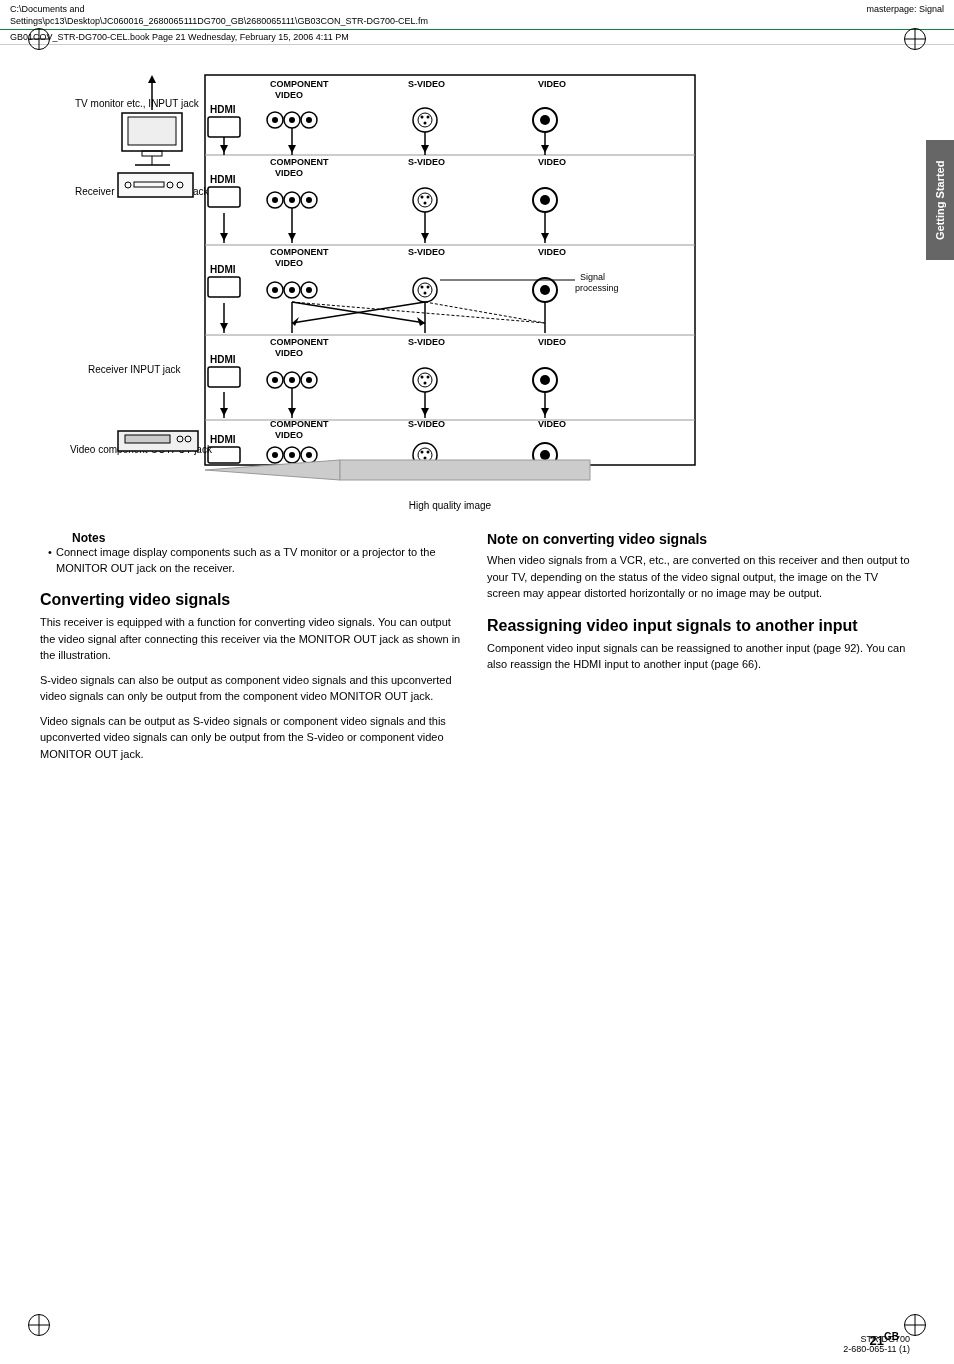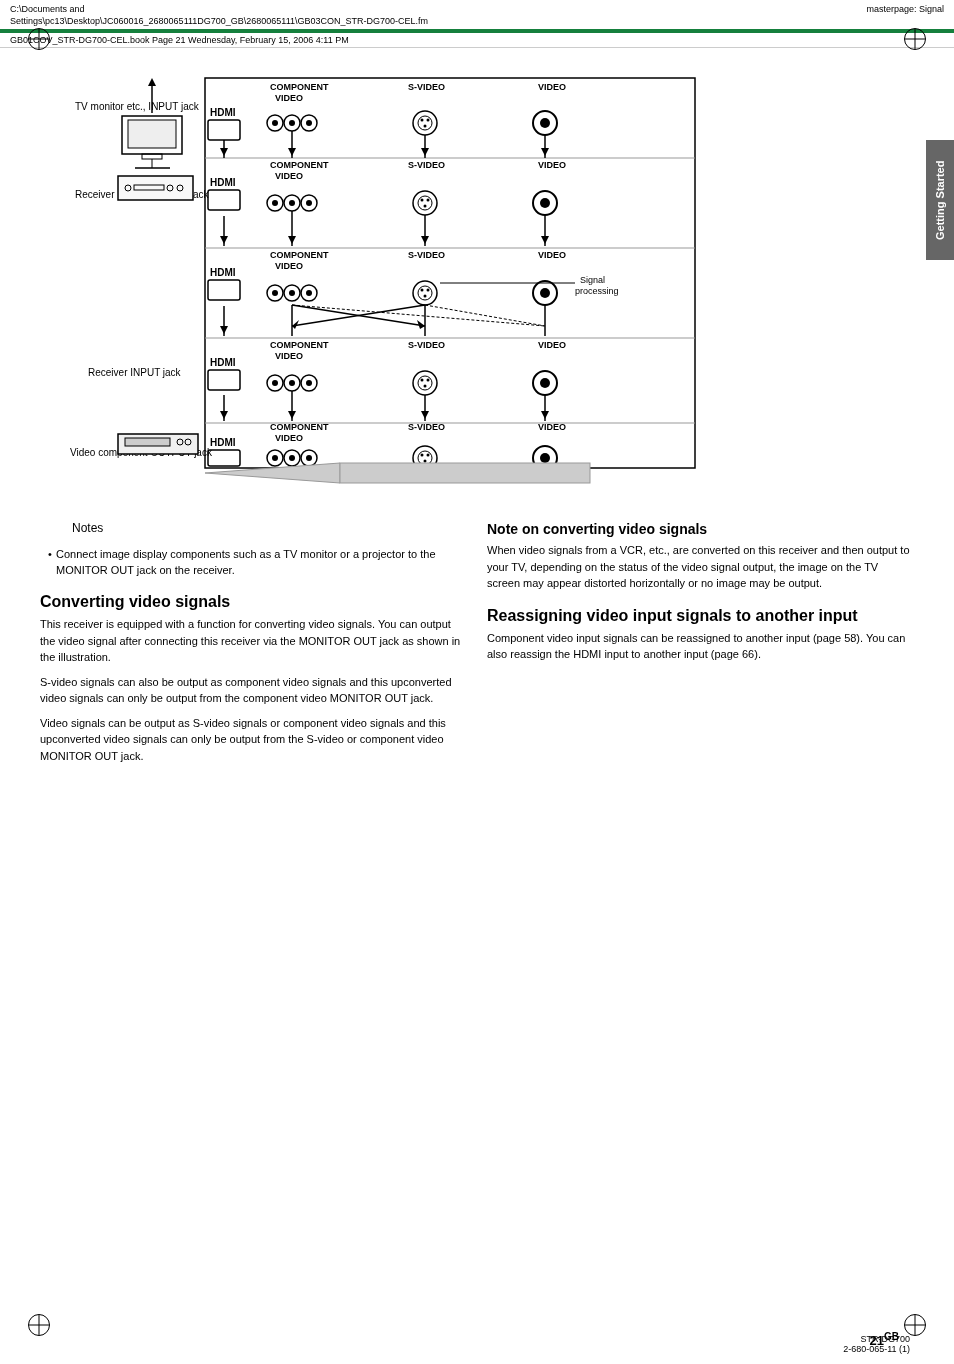--- a/index.html
+++ b/index.html
@@ -11,21 +11,21 @@
       font-size: 12px;
       color: #000;
       position: relative;
     }
 
     
     .header {
       display: flex;
       justify-content: space-between;
       padding: 4px 10px 2px 10px;
-      border-bottom: 4px solid #15803d;
+      border-bottom: 1px solid #15803d;
       font-size: 10px;
     }
     .header-left { font-size: 9px; line-height: 1.3; }
     .header-right { font-size: 9px; }
 
     
     .filepath-line {
       font-size: 9px;
       padding: 2px 10px;
       border-bottom: 1px solid #ccc;
@@ -60,21 +60,21 @@
     
     .text-area {
       display: flex;
       gap: 20px;
       margin-top: 15px;
     }
     .text-left { width: 50%; }
     .text-right { width: 50%; }
 
     .notes-section { margin-bottom: 15px; }
-    .notes-title { font-weight: normal; font-size: 12px; margin-bottom: 12px; padding-left: 32px; }
+    .notes-title { font-weight: bold; font-size: 12px; margin-bottom: 0; padding-left: 32px; }
     .notes-list { list-style: none; padding-left: 8px; }
     .notes-list li { font-size: 11px; line-height: 1.4; margin-bottom: 6px; padding-left: 8px; position: relative; }
     .notes-list li::before { content: '•'; position: absolute; left: 0; }
 
     .section-title-small { font-size: 14px; font-weight: bold; margin-bottom: 5px; }
     .section-title-large { font-size: 16px; font-weight: bold; margin-bottom: 5px; }
 
     .body-text { font-size: 11px; line-height: 1.5; margin-bottom: 8px; }
 
     
@@ -339,20 +339,21 @@
 
       <text x="468" y="362" font-size="9" font-weight="bold" font-family="Arial">VIDEO</text>
       <circle cx="475" cy="390" r="12" fill="none" stroke="#000" stroke-width="2"></circle>
       <circle cx="475" cy="390" r="5" fill="#000"></circle>
 
       <polygon points="135,405 270,395 270,415" fill="#ccc" stroke="#999" stroke-width="1"></polygon>
       <rect x="270" y="395" width="250" height="20" fill="#ccc" stroke="#999" stroke-width="1"></rect>
     </svg>
 
     
+    <div style="text-align:center; margin-left:135px; width:490px; font-size:10px; margin-top:2px;">High quality image</div>
   </div>
 
   <div class="text-area" style="margin-top:20px;">
 
     <div class="text-left">
 
       <div class="notes-section">
         <div class="notes-title">Notes</div>
         <ul class="notes-list">
           <li>Connect image display components such as a TV monitor or a projector to the MONITOR OUT jack on the receiver.</li>
@@ -369,21 +370,21 @@
 
     <div class="text-right">
 
       <div style="margin-bottom:15px;">
         <div class="section-title-small">Note on converting video signals</div>
         <p class="body-text">When video signals from a VCR, etc., are converted on this receiver and then output to your TV, depending on the status of the video signal output, the image on the TV screen may appear distorted horizontally or no image may be output.</p>
       </div>
 
       <div>
         <div class="section-title-large">Reassigning video input signals to another input</div>
-        <p class="body-text">Component video input signals can be reassigned to another input (page 58). You can also reassign the HDMI input to another input (page 66).</p>
+        <p class="body-text">Component video input signals can be reassigned to another input (page 92). You can also reassign the HDMI input to another input (page 66).</p>
       </div>
     </div>
   </div>
 
 </div>
 
 <div style="position:absolute; bottom:16px; right:55px; font-size:13px; font-weight:bold;">
   <span>21</span><span style="font-size:10px; vertical-align:super;">GB</span>
 </div>
 

